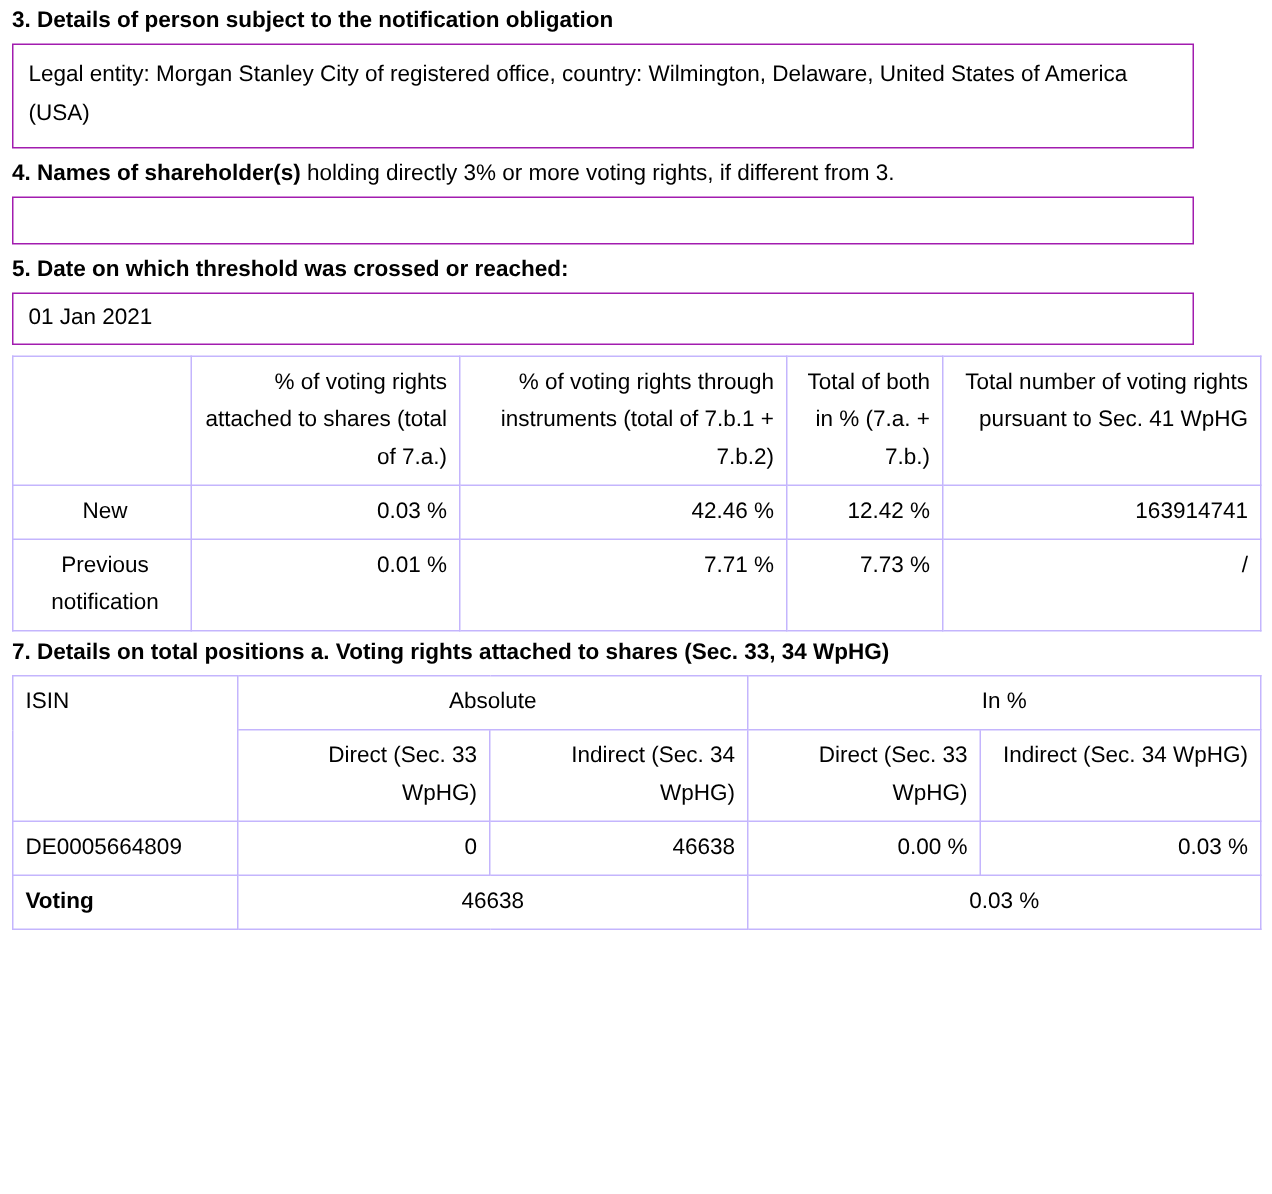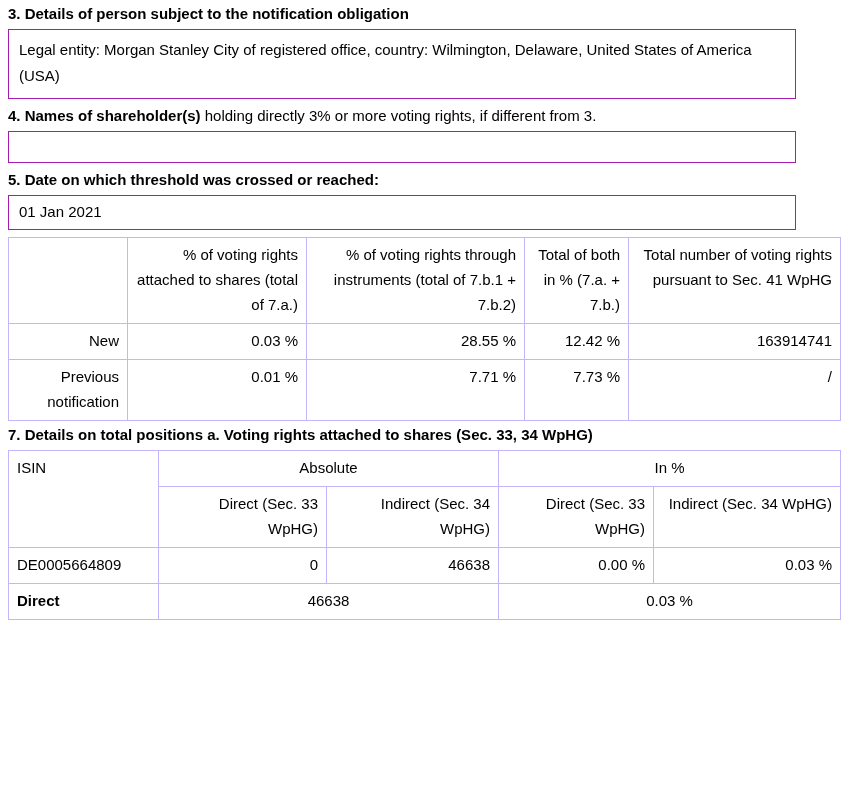--- a/index.html
+++ b/index.html
@@ -65,21 +65,21 @@
     box-sizing: border-box;
   }
   .t6 td { }
   .t6 .hcell {
     text-align: right;
   }
   .t6 .num {
     text-align: right;
   }
   .t6 .lbl {
-    text-align: right;
+    text-align: center;
     padding-left: 12px;
   }
 
   .t7 td {
     vertical-align: top;
   }
   .t7 .ctr { text-align: center; }
   .t7 .rt { text-align: right; }
   .t7 .lf { text-align: left; }
   .t7 .bold { font-weight: bold; }
@@ -124,21 +124,21 @@
       <tr>
         <td></td>
         <td class="hcell">% of voting rights attached to shares (total of 7.a.)</td>
         <td class="hcell">% of voting rights through instruments (total of 7.b.1 + 7.b.2)</td>
         <td class="hcell">Total of both in % (7.a. + 7.b.)</td>
         <td class="hcell">Total number of voting rights pursuant to Sec. 41 WpHG</td>
       </tr>
       <tr>
         <td class="lbl">New</td>
         <td class="num">0.03 %</td>
-        <td class="num">28.55 %</td>
+        <td class="num">42.46 %</td>
         <td class="num">12.42 %</td>
         <td class="num">163914741</td>
       </tr>
       <tr>
         <td class="lbl">Previous notification</td>
         <td class="num">0.01 %</td>
         <td class="num">7.71 %</td>
         <td class="num">7.73 %</td>
         <td class="num">/</td>
       </tr>
@@ -169,20 +169,20 @@
         <td class="rt">Indirect (Sec. 34 WpHG)</td>
       </tr>
       <tr>
         <td class="lf">DE0005664809</td>
         <td class="rt">0</td>
         <td class="rt">46638</td>
         <td class="rt">0.00 %</td>
         <td class="rt">0.03 %</td>
       </tr>
       <tr>
-        <td class="lf bold">Direct</td>
+        <td class="lf bold">Voting</td>
         <td class="ctr" colspan="2">46638</td>
         <td class="ctr" colspan="2">0.03 %</td>
       </tr>
     </tbody>
   </table>
 
 </div>
 
 </body></html>

